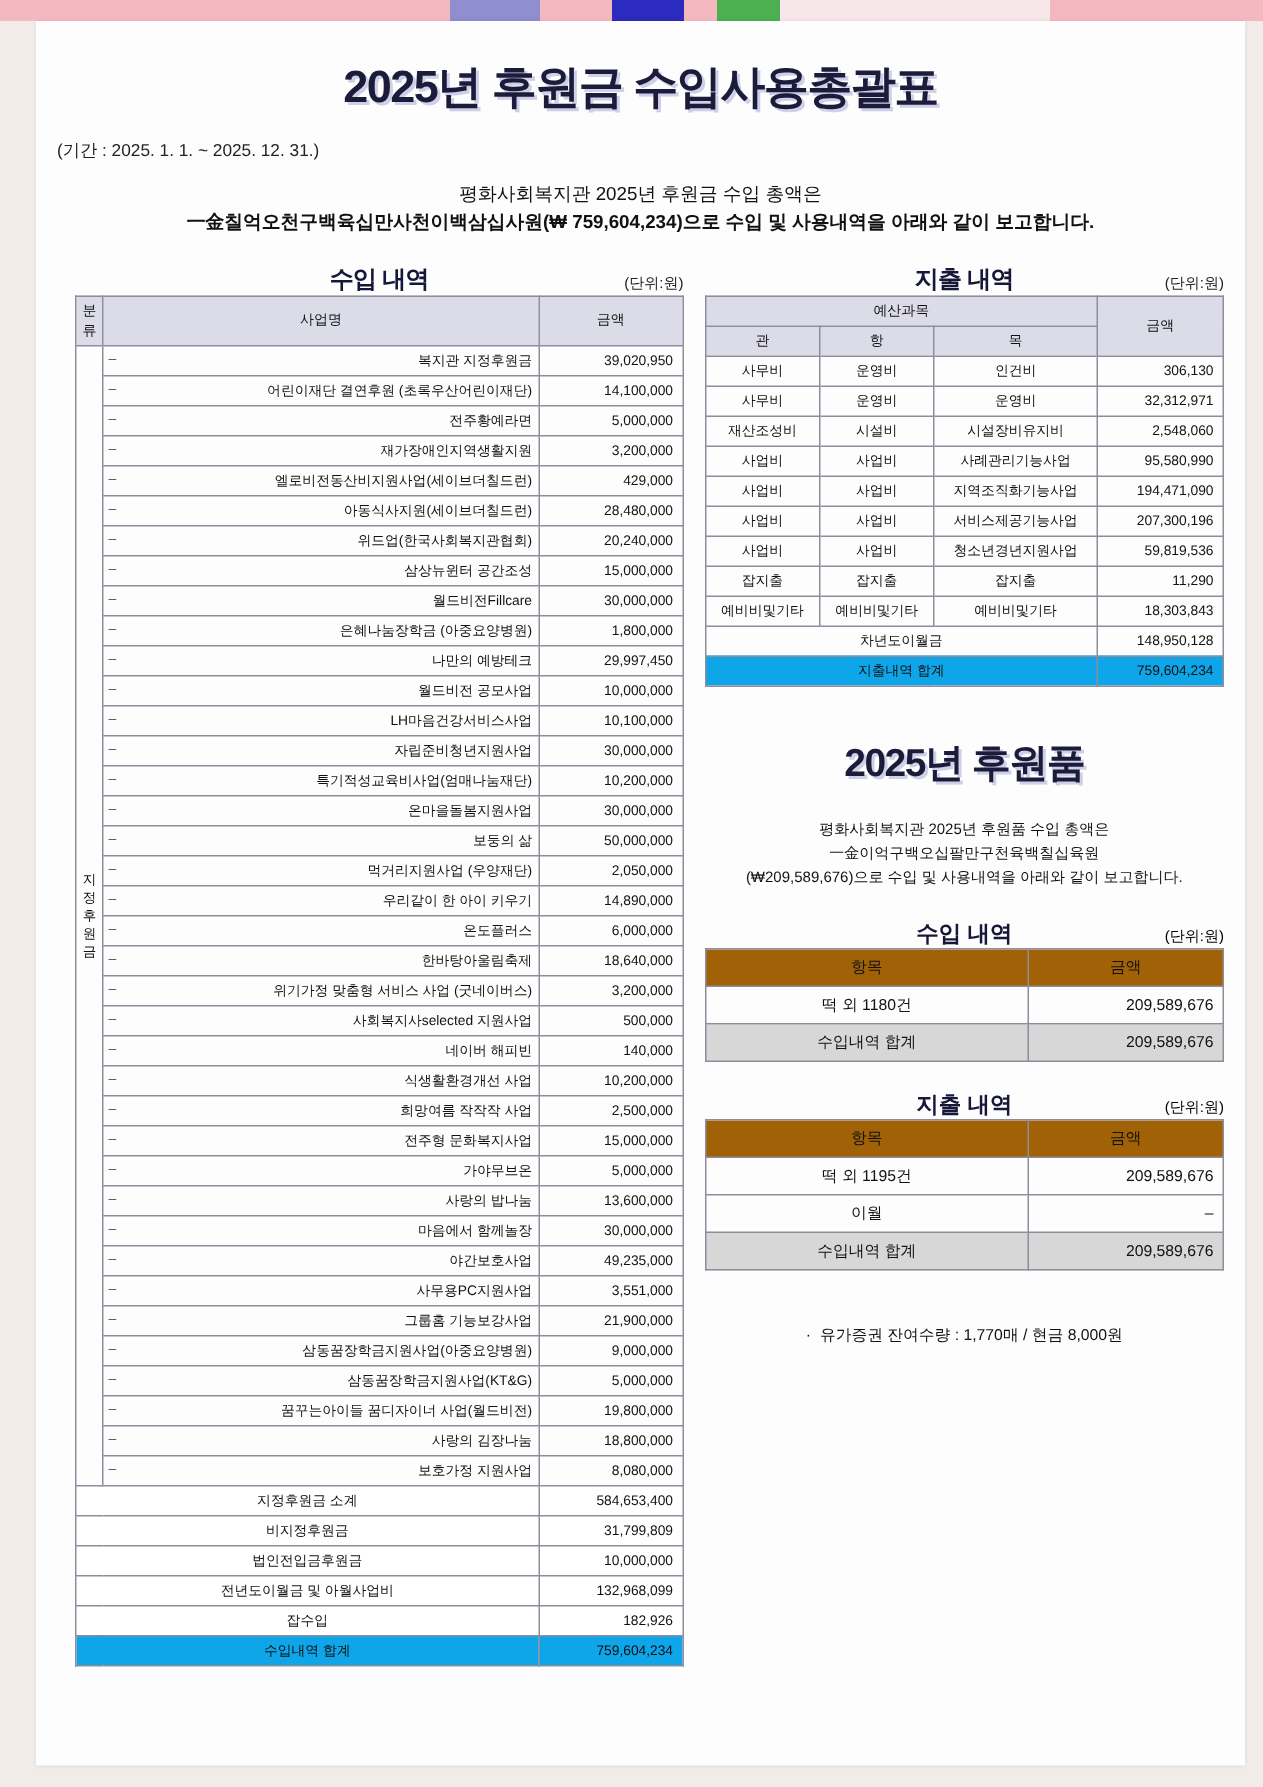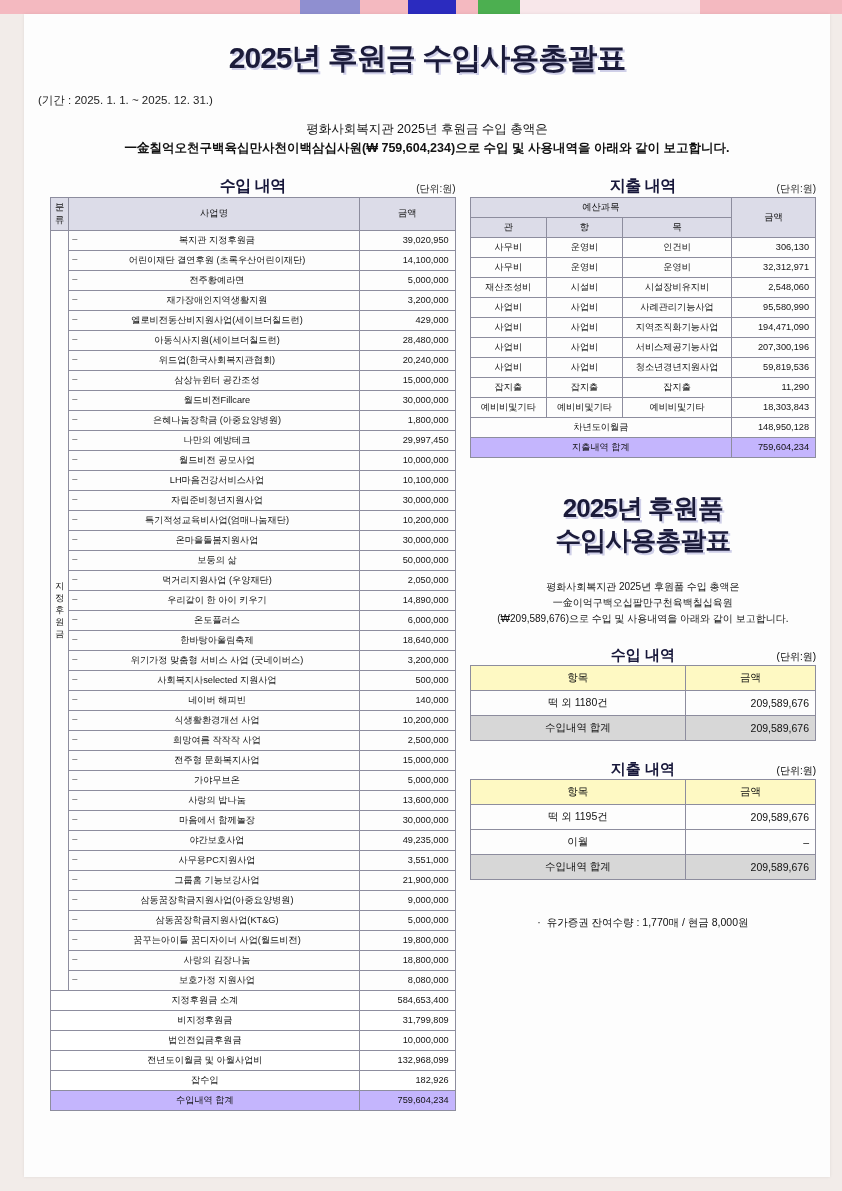--- a/index.html
+++ b/index.html
@@ -35,41 +35,41 @@
   .colL { width:410px; }
   .colR { width:350px; }
 
   .sec-head { display:flex; align-items:flex-end; justify-content:center; position:relative; height:24px; }
   .sec-head .t { font-size:16px; font-weight:bold; color:#17173a; letter-spacing:-0.5px; }
   .sec-head .u { position:absolute; right:0; bottom:1px; font-size:10px; color:#222; }
 
   table { border-collapse:collapse; width:100%; font-size:9.2px; color:#111; }
   table.tb th, table.tb td { border:1px solid #8d8d9e; padding:3px 4px; }
   table.tb th { background:#dcdce8; font-weight:normal; text-align:center; font-size:9.3px; }
-  .tb td.name { text-align:center; padding-left:10px; position:relative; }
+  .tb td.name { text-align:right; padding-left:10px; position:relative; }
   .tb td.name::before { content:"–"; position:absolute; left:3px; color:#555; }
   .tb td.amt { text-align:right; padding-right:6px; }
   .tb td.ctr { text-align:center; }
   .vert { width:14px; text-align:center; vertical-align:middle; font-size:9px; line-height:1.35; }
   .rowsum td { background:#fff; text-align:center; }
-  .rowtotal td { background:#c4b5fd; text-align:center; font-weight:normal; }
+  .rowtotal td { background:#0ea5e9; text-align:center; font-weight:normal; }
 
   
   h2.sub {
     text-align:center; font-size:26px; font-weight:bold; letter-spacing:-1px;
     color:#1b1b3a; line-height:1.25; margin:34px 0 0 0;
     text-shadow: 2px 2px 0 #cfcfe8;
   }
   .lead2 { text-align:center; font-size:10px; color:#111; margin-top:22px; line-height:1.6; }
   .mini-head { display:flex; align-items:flex-end; justify-content:center; position:relative; height:22px; margin-top:16px; }
   .mini-head .t { font-size:15px; font-weight:bold; color:#17173a; }
   .mini-head .u { position:absolute; right:0; bottom:1px; font-size:10px; }
   table.mini { font-size:10.5px; }
   table.mini th, table.mini td { border:1px solid #8d8d9e; padding:5px 6px; text-align:center; }
-  table.mini th { background:#fef9c3; font-weight:normal; }
+  table.mini th { background:#a16207; font-weight:normal; }
   table.mini td.amt { text-align:right; }
   table.mini tr.tot td { background:#d7d7d7; }
   .note { font-size:10.5px; margin-top:36px; text-align:center; color:#111; }
   .note .dot { margin-right:6px; }
 </style>
 </head>
 <body>
 
 <div class="strip" id="strip">
     <i style="background: rgb(244, 185, 192); width: 300px;"></i>
@@ -367,21 +367,20 @@
               </tr>
               <tr class="rowtotal">
                 <td colspan="3">지출내역 합계</td>
                 <td class="amt">759,604,234</td>
               </tr>
             </tbody>
         </table>
 
         <h2 class="sub">
           <span>2025년 후원품</span><br>
-          <span>수입사용총괄표</span>
         </h2>
 
         <div class="lead2">
           <div>평화사회복지관 2025년 후원품 수입 총액은</div>
           <div>一金이억구백오십팔만구천육백칠십육원</div>
           <div>(₩209,589,676)으로 수입 및 사용내역을 아래와 같이 보고합니다.</div>
         </div>
 
         <div class="mini-head">
           <span class="t">수입 내역</span>

